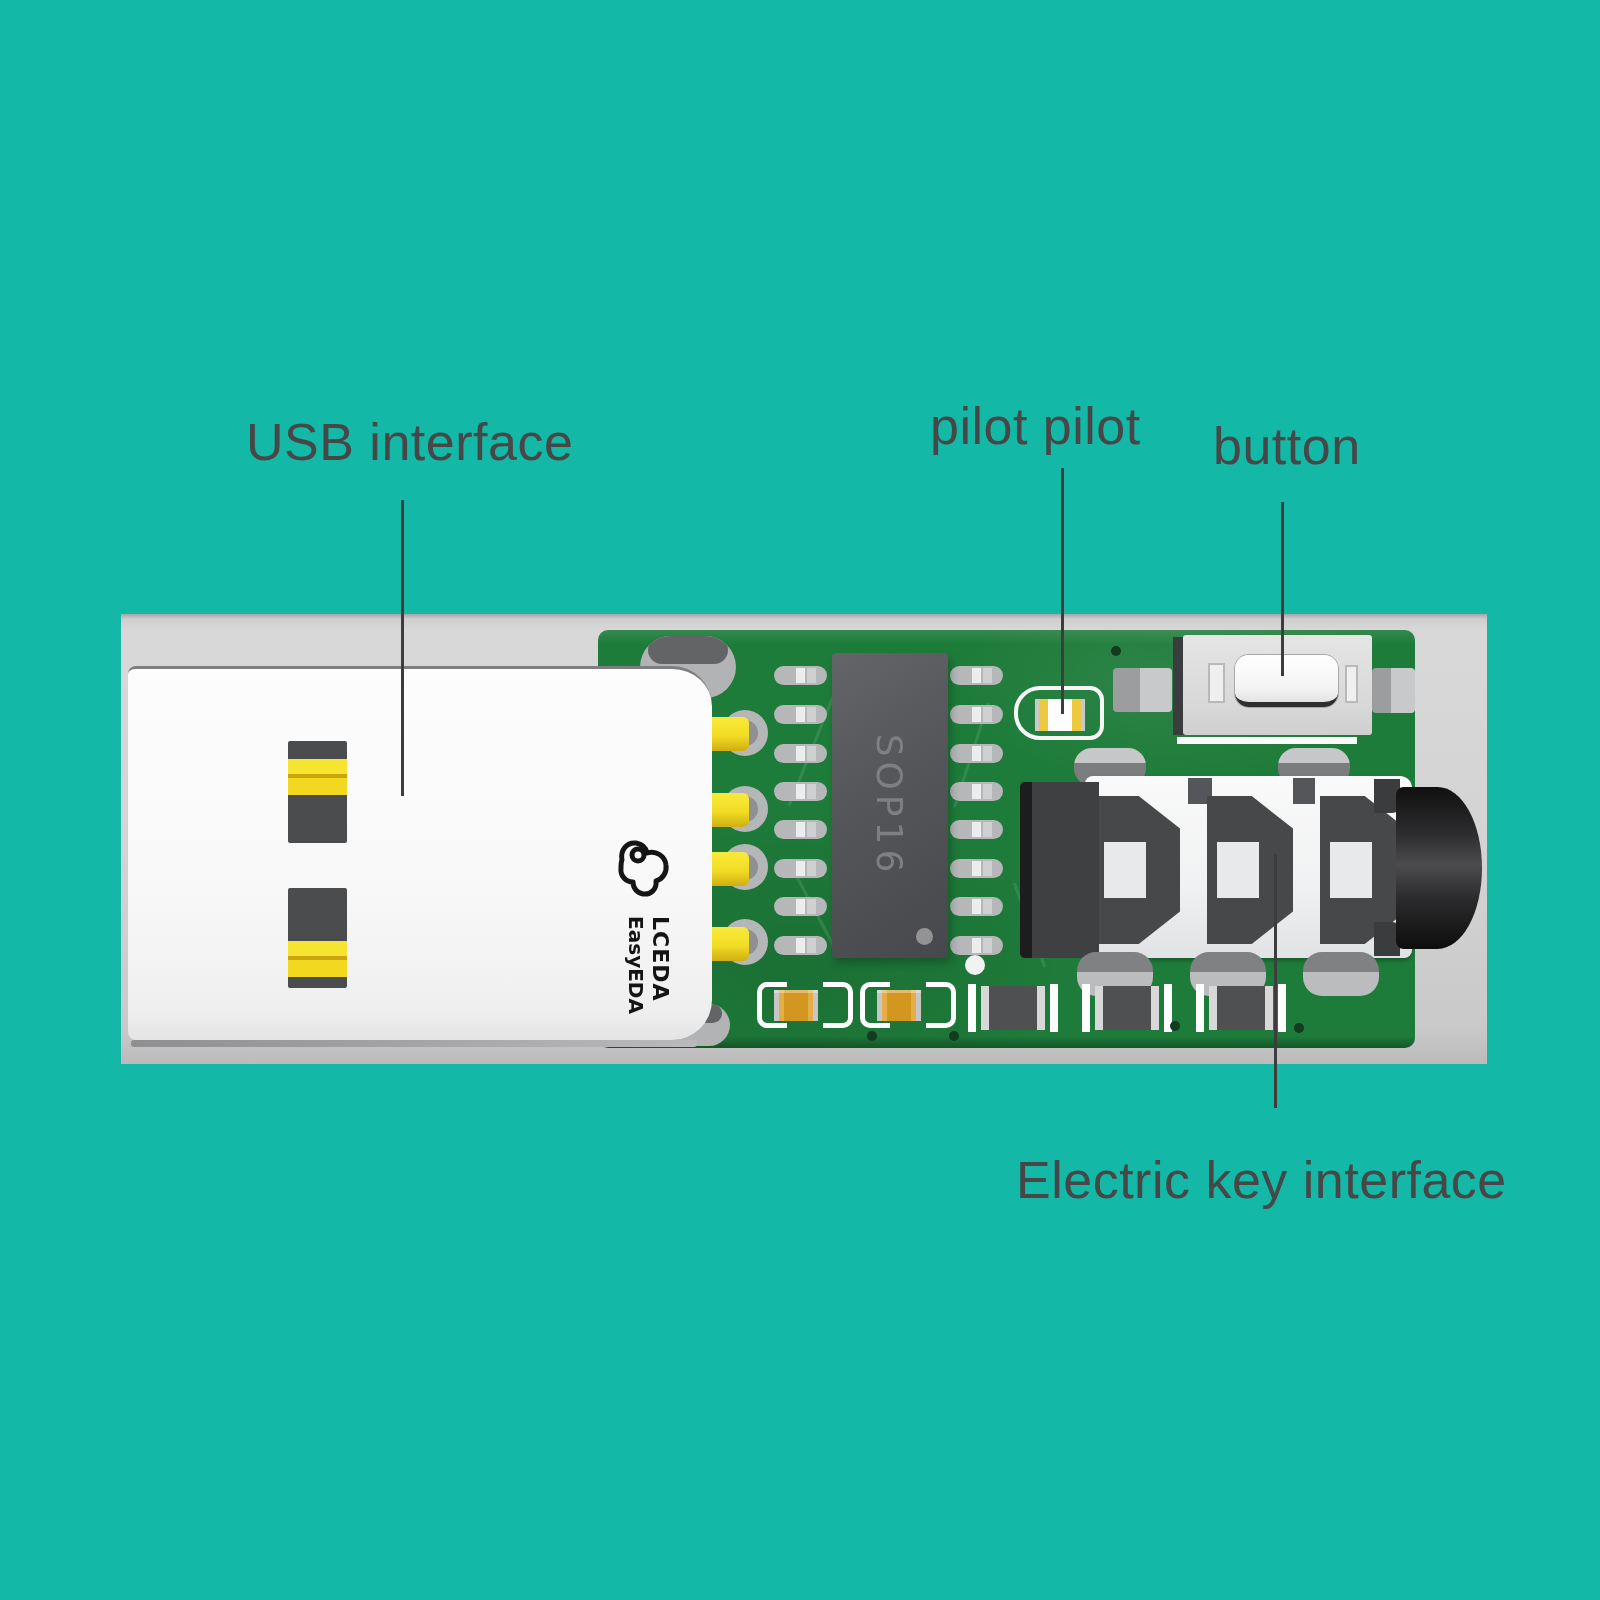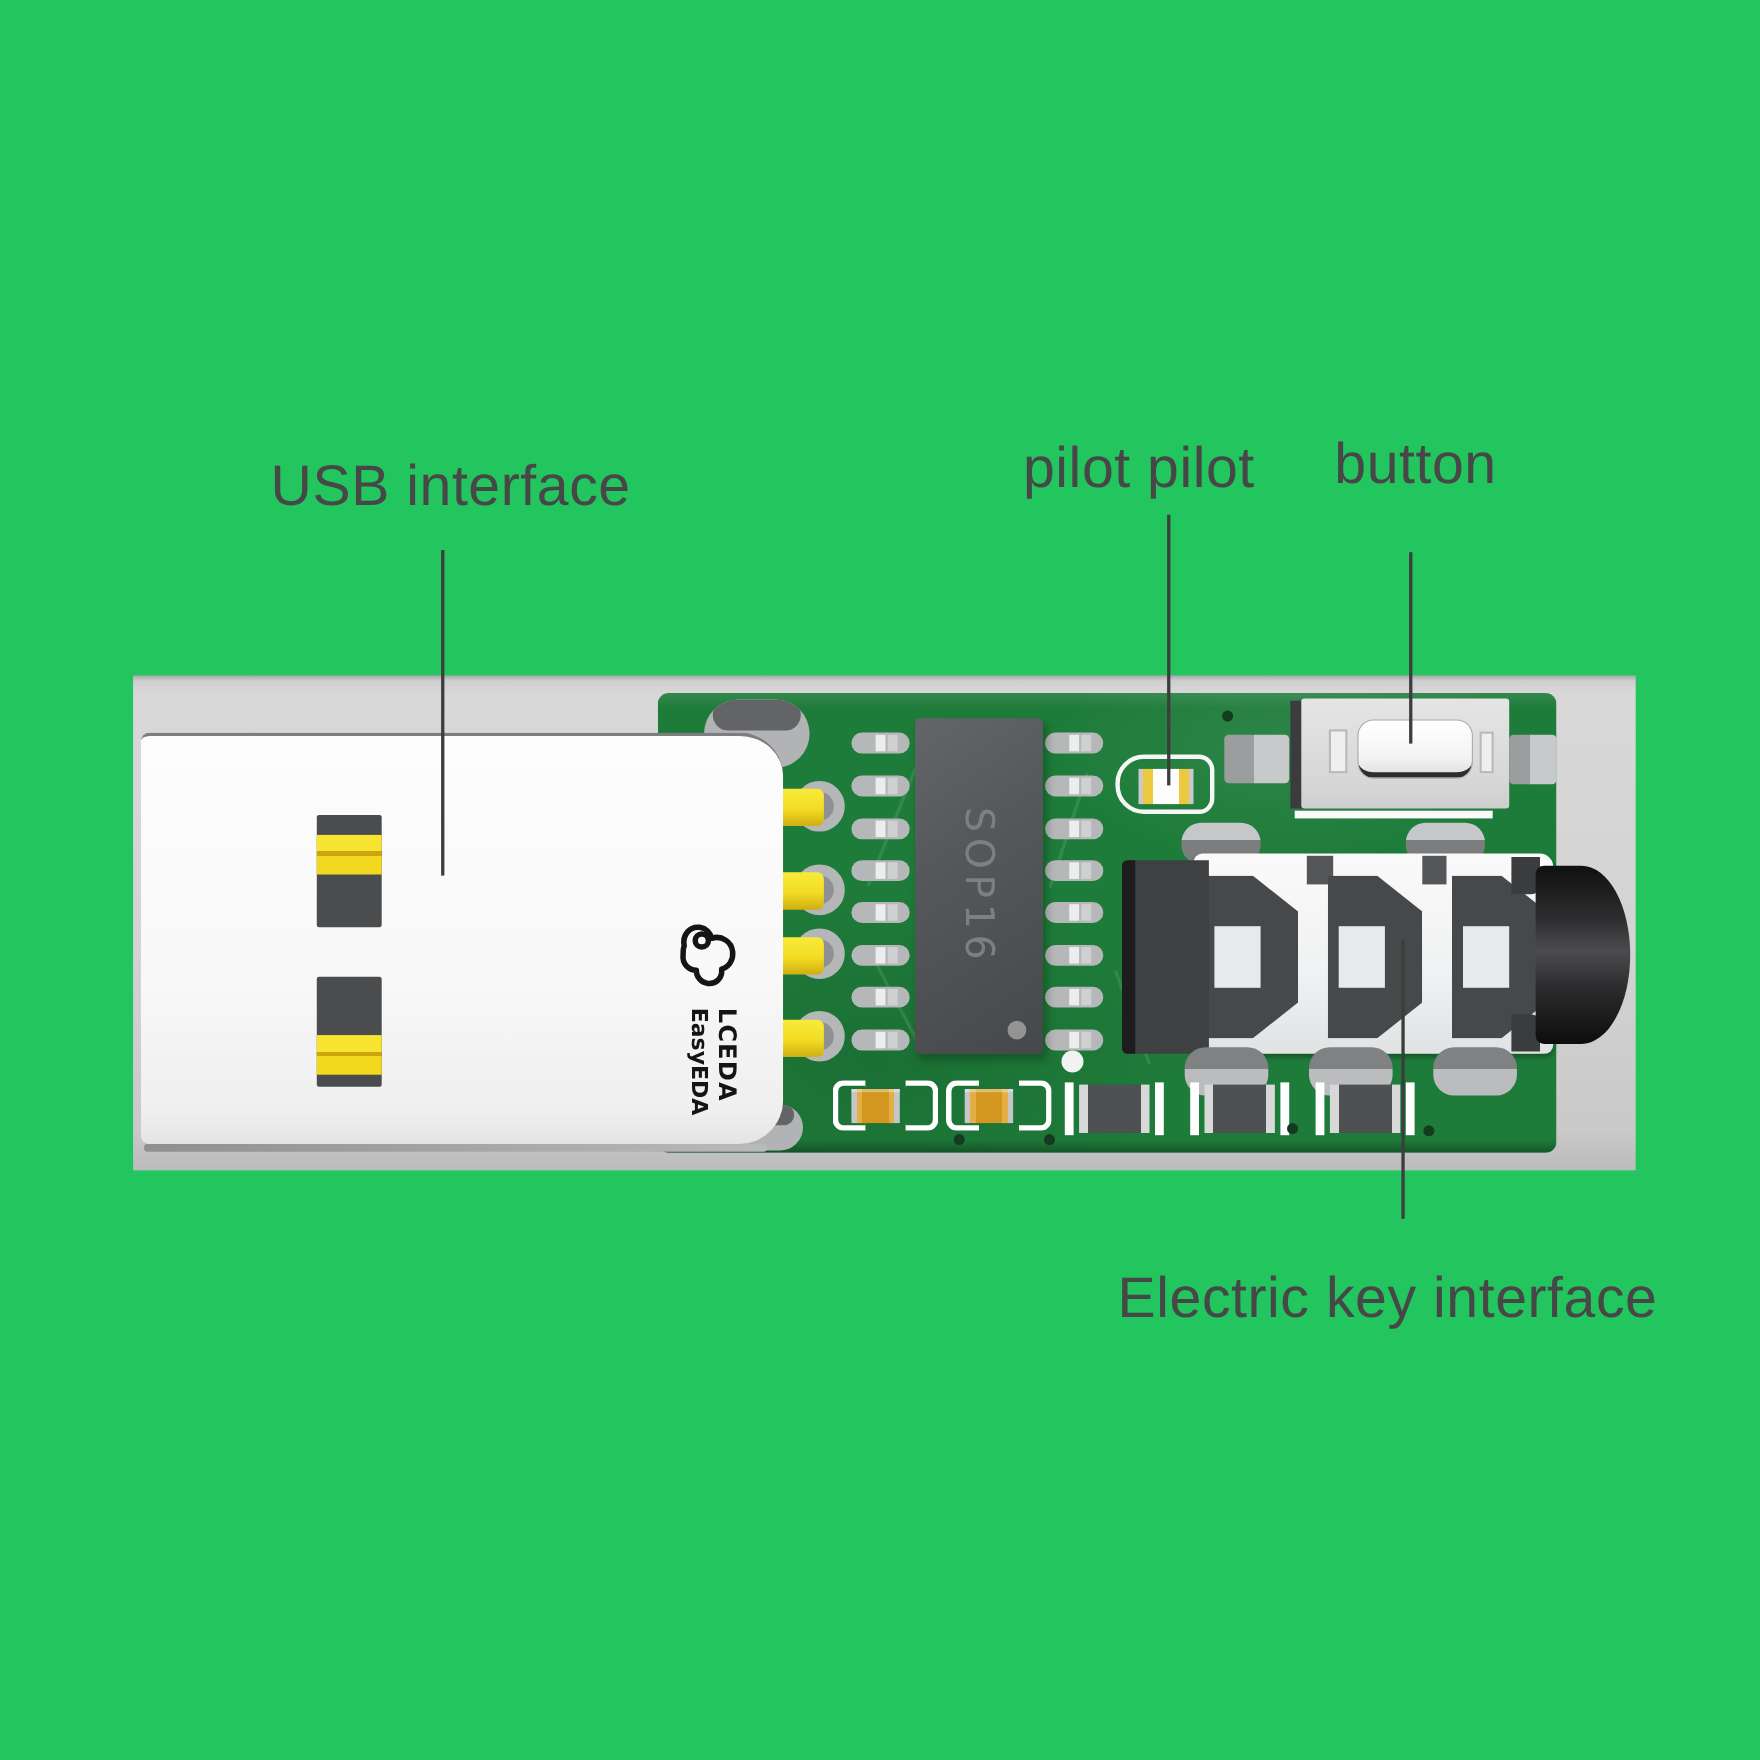--- a/index.html
+++ b/index.html
@@ -1,16 +1,16 @@
 <!DOCTYPE html>
 <html style="--pcb-green: #1e7c3a; --case-gray: #d3d3d4; --usb-pin-yellow: #f2dc24; --capacitor-orange: #d3961f; --led-amber: #ecc93e; --label-text: #474747; --leader-line: #3d3d3d;"><head>
 <meta charset="utf-8">
 <style>
   html,body{margin:0;padding:0;background:#fff;}
-  #stage{position:relative;width:1600px;height:1600px;background:#22c55e;overflow:hidden;
+  #stage{position:relative;width:1600px;height:1600px;background:#14b8a6;overflow:hidden;
          font-family:"Liberation Sans",sans-serif;}
   
   .lbl{position:absolute;font-size:52px;color:var(--label-text,#474747);
        letter-spacing:.5px;white-space:nowrap;}
   .leader{position:absolute;width:3px;background:var(--leader-line,#3d3d3d);}
   
   .case{position:absolute;left:121px;top:614px;width:1366px;height:450px;
         background:linear-gradient(180deg,#a6a6a7 0,#cfcfd0 5px,#d8d8d9 16px,
                    var(--case-gray,#d3d3d4) 55%,#c9c9ca 92%,#bbbbbc 100%);}
   .pcb{position:absolute;left:598px;top:630px;width:817px;height:418px;border-radius:10px;
@@ -103,21 +103,21 @@
   .logo-text .l1{font-size:22px;letter-spacing:1px;}
   .logo-text .l2{font-size:20px;}
 </style>
 </head>
 <body>
 
 <div id="stage">
 
   <div class="lbl" style="left:246px;top:412px;">USB interface</div>
   <div class="lbl" style="left:930px;top:396px;">pilot pilot</div>
-  <div class="lbl" style="left:1213px;top:392px;">button</div>
+  <div class="lbl" style="left:1213px;top:416px;">button</div>
   <div class="lbl" style="left:1016px;top:1150px;">Electric key interface</div>
 
   <div class="case"></div>
 
   <div class="pcb">
 
     <div class="mntpad" style="left:42px;top:6px;width:96px;height:62px;">
         <i></i>
       </div>
     <div class="mntpad" style="left:32px;top:374px;width:100px;height:42px;">

